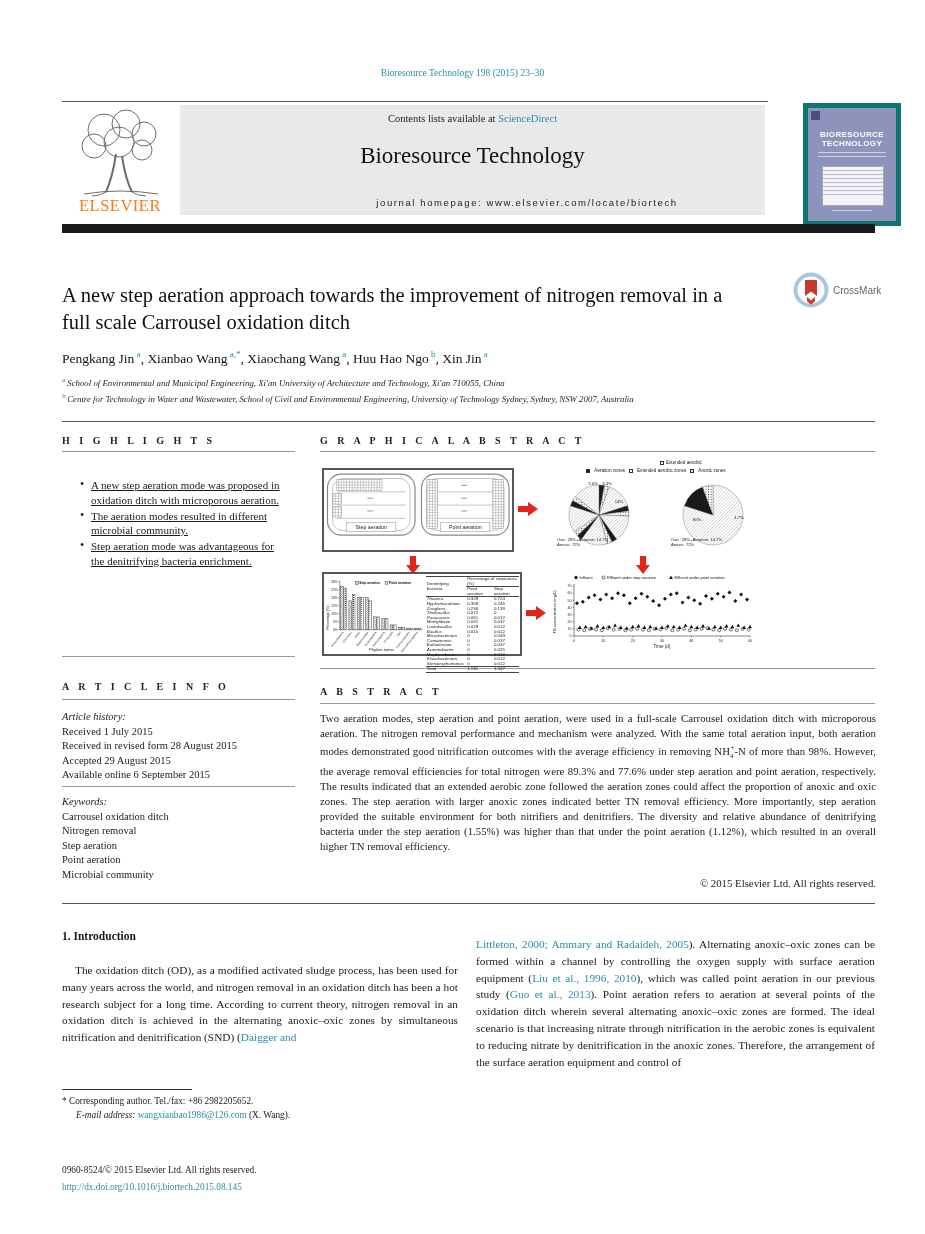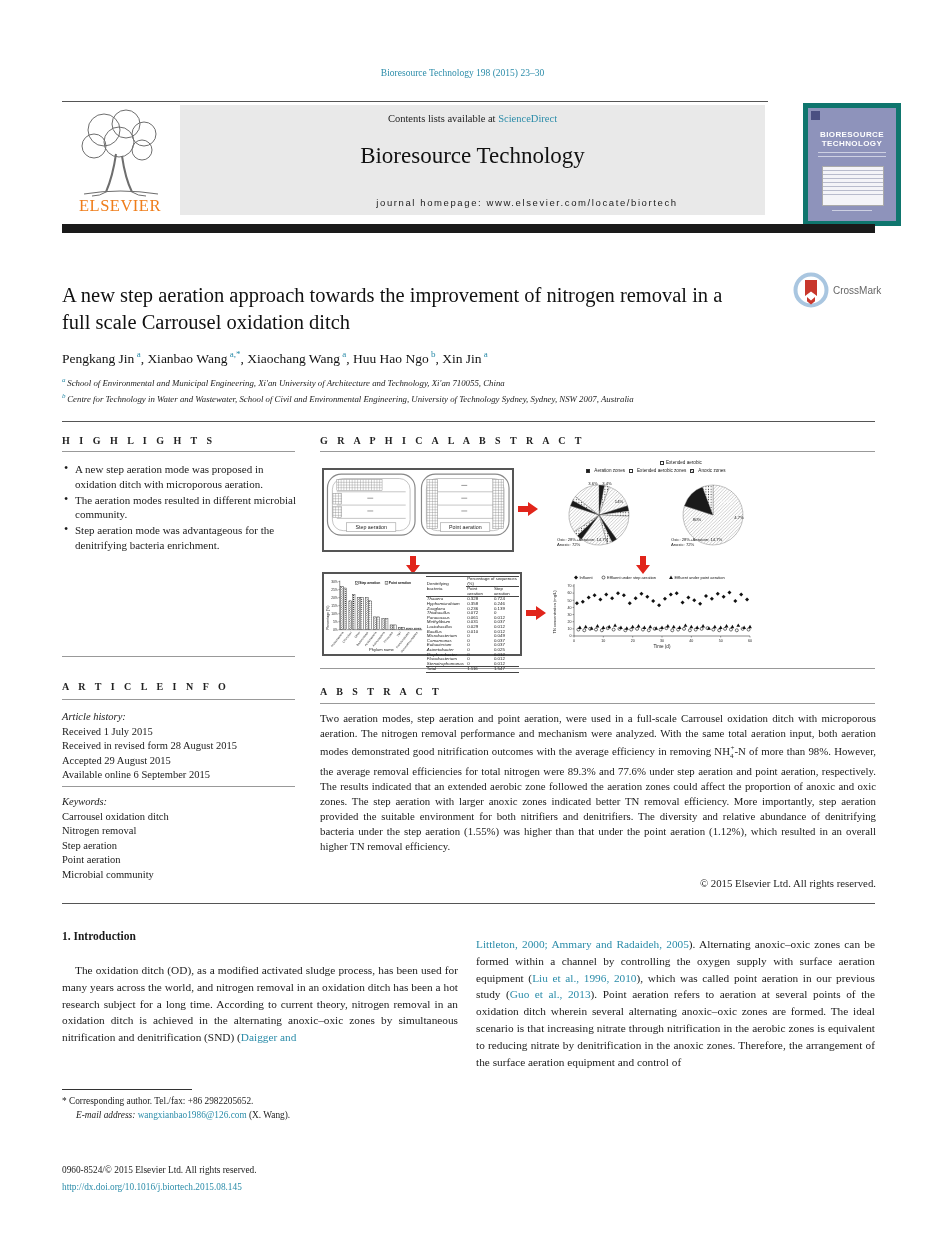--- a/index.html
+++ b/index.html
@@ -48,21 +48,21 @@
   .r1{top:451px;left:62px;width:233px;}
   .r2{top:451px;left:320px;width:555px;}
   .r3{top:656px;left:62px;width:233px;}
   .r4{top:668px;left:320px;width:555px;}
   .r5{top:699px;left:62px;width:233px;}
   .r6{top:703px;left:320px;width:555px;}
   .r7{top:786px;left:62px;width:233px;}
   .r8{top:903px;left:62px;width:813px;background:#555;}
   
   .highlights{top:462px;left:62px;width:237px;font-size:11px;line-height:14.8px;}
-  .highlights ul{margin:0;padding:0 0 0 13px;list-style:none;}
+  .highlights ul{margin:16px;padding:0 0 0 13px;list-style:none;text-decoration:underline;}
   .highlights li{position:relative;margin:0 0 1px 0;}
   .highlights li:before{content:"\2022";position:absolute;left:-11px;top:-1px;font-size:12px;}
   
   .ainfo{font-size:10.5px;line-height:14.6px;}
   .ai-hist{top:710px;left:62px;width:240px;}
   .ai-key{top:795px;left:62px;width:240px;}
   
   .abstract{top:711px;left:320px;width:556px;font-size:10.8px;line-height:15px;text-align:justify;}
   .abstract sub{font-size:7px;}
   .abstract sup{font-size:7px;margin-left:-3px;}

